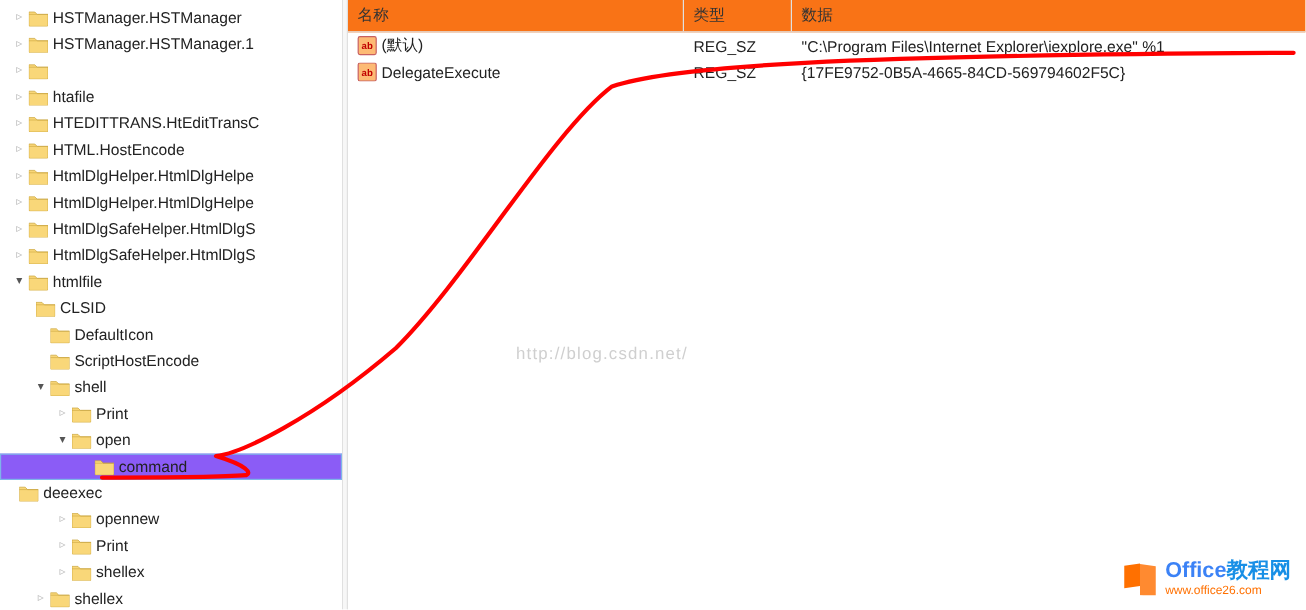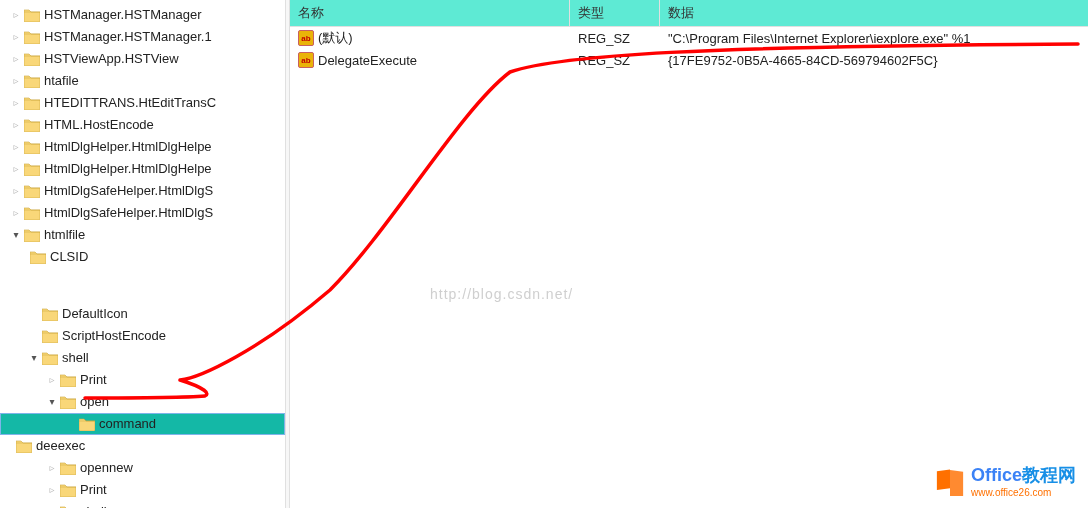--- a/index.html
+++ b/index.html
@@ -3,35 +3,35 @@
 <meta charset="utf-8">
 <style>
   * { box-sizing: border-box; }
   html, body { margin: 0; padding: 0; width: 1088px; height: 508px; font-family: "Microsoft YaHei", SimSun, Tahoma, sans-serif; font-size: 12px; background: #fff; overflow: hidden; }
   .container { display: flex; width: 100%; height: 100%; position: relative; }
   .tree-panel { width: 286px; height: 100%; border-right: 1px solid #e0e0e0; overflow: hidden; background: #fff; }
   .divider-grip { width: 4px; height: 100%; background: #f7f7f7; border-right: 1px solid #e0e0e0; }
   .main-panel { flex: 1; height: 100%; display: flex; flex-direction: column; }
   .tree { padding: 4px 0; }
   .tree-item { display: flex; align-items: center; height: 22px; line-height: 22px; white-space: nowrap; cursor: default; font-size: 13px; color: #222; }
-  .tree-item.selected { border: 1px solid #7eb4ea; background: #14b8a6; height: 22px; }
+  .tree-item.selected { border: 1px solid #7eb4ea; background: #8b5cf6; height: 22px; }
   .expander { width: 16px; display: inline-flex; justify-content: center; align-items: center; color: #888; font-size: 10px; }
   .folder-icon { width: 16px; height: 14px; display: inline-block; margin-right: 4px; }
   .folder-icon svg { width: 16px; height: 14px; display: block; }
   .tree-label {}
-  .header-row { display: flex; background: #5eead4; border-bottom: 1px solid #e0e0e0; }
+  .header-row { display: flex; background: #f97316; border-bottom: 1px solid #e0e0e0; }
   .header-cell { padding: 4px 8px; font-size: 13px; color: #333; border-right: 1px solid #e0e0e0; }
   .header-cell:last-child { border-right: none; }
   .col-name { width: 280px; }
   .col-type { width: 90px; }
   .col-data { flex: 1; }
   .list { }
   .list-row { display: flex; height: 22px; align-items: center; font-size: 13px; color: #222; }
   .list-cell { padding: 0 8px; white-space: nowrap; overflow: hidden; text-overflow: ellipsis; }
-  .value-icon { width: 16px; height: 16px; display: inline-flex; align-items: center; justify-content: center; border: 1px solid #c86060; background: #eab308; color: #c00000; font-size: 8px; font-weight: bold; margin-right: 4px; border-radius: 2px; }
+  .value-icon { width: 16px; height: 16px; display: inline-flex; align-items: center; justify-content: center; border: 1px solid #c86060; background: #fdba74; color: #c00000; font-size: 8px; font-weight: bold; margin-right: 4px; border-radius: 2px; }
   .watermark { position: absolute; left: 430px; top: 286px; color: #cfcfcf; font-size: 14px; font-family: Liberation Sans, sans-serif; letter-spacing: 1px; pointer-events: none; }
   .brand { position: absolute; right: 12px; bottom: 10px; display: flex; align-items: center; gap: 6px; }
   .brand-logo { width: 30px; height: 30px; display: inline-block; }
   .brand-text1 { font-size: 18px; font-weight: bold; }
   .brand-text1 .o { color: #3b82f6; }
   .brand-text1 .r { color: #178fe6; }
   .brand-text2 { font-size: 10px; color: #ff7000; }
   .annotation { position: absolute; left: 0; top: 0; pointer-events: none; }
 </style>
 </head>
@@ -62,21 +62,20 @@
           <span class="tree-label">HSTManager.HSTManager.1</span>
         </div>
         <div class="tree-item" style="padding-left: 8px;">
           <span class="expander" style="color: rgb(187, 187, 187);">▹</span>
           <span class="folder-icon">
             <svg viewBox="0 0 16 14">
               <path d="M0 2 h5 l2 2 h9 v9 a1 1 0 0 1 -1 1 h-14 a1 1 0 0 1 -1 -1 z" fill="#f9d779" stroke="#caa43a" stroke-width="0.6"></path>
               <path d="M0 4 h16" stroke="#caa43a" stroke-width="0.5"></path>
             </svg>
           </span>
-          <span class="tree-label">HSTViewApp.HSTView</span>
         </div>
         <div class="tree-item" style="padding-left: 8px;">
           <span class="expander" style="color: rgb(187, 187, 187);">▹</span>
           <span class="folder-icon">
             <svg viewBox="0 0 16 14">
               <path d="M0 2 h5 l2 2 h9 v9 a1 1 0 0 1 -1 1 h-14 a1 1 0 0 1 -1 -1 z" fill="#f9d779" stroke="#caa43a" stroke-width="0.6"></path>
               <path d="M0 4 h16" stroke="#caa43a" stroke-width="0.5"></path>
             </svg>
           </span>
           <span class="tree-label">htafile</span>
@@ -154,21 +153,21 @@
         <div class="tree-item" style="padding-left: 14px;">
           <span class="expander" style="color: rgb(187, 187, 187);"></span>
           <span class="folder-icon">
             <svg viewBox="0 0 16 14">
               <path d="M0 2 h5 l2 2 h9 v9 a1 1 0 0 1 -1 1 h-14 a1 1 0 0 1 -1 -1 z" fill="#f9d779" stroke="#caa43a" stroke-width="0.6"></path>
               <path d="M0 4 h16" stroke="#caa43a" stroke-width="0.5"></path>
             </svg>
           </span>
           <span class="tree-label">CLSID</span>
         </div>
-        <div class="tree-item" style="padding-left: 26px; margin-top: 35px;">
+        <div class="tree-item" style="padding-left: 26px;">
           <span class="expander" style="color: rgb(187, 187, 187);"></span>
           <span class="folder-icon">
             <svg viewBox="0 0 16 14">
               <path d="M0 2 h5 l2 2 h9 v9 a1 1 0 0 1 -1 1 h-14 a1 1 0 0 1 -1 -1 z" fill="#f9d779" stroke="#caa43a" stroke-width="0.6"></path>
               <path d="M0 4 h16" stroke="#caa43a" stroke-width="0.5"></path>
             </svg>
           </span>
           <span class="tree-label">DefaultIcon</span>
         </div>
         <div class="tree-item" style="padding-left: 26px;">

